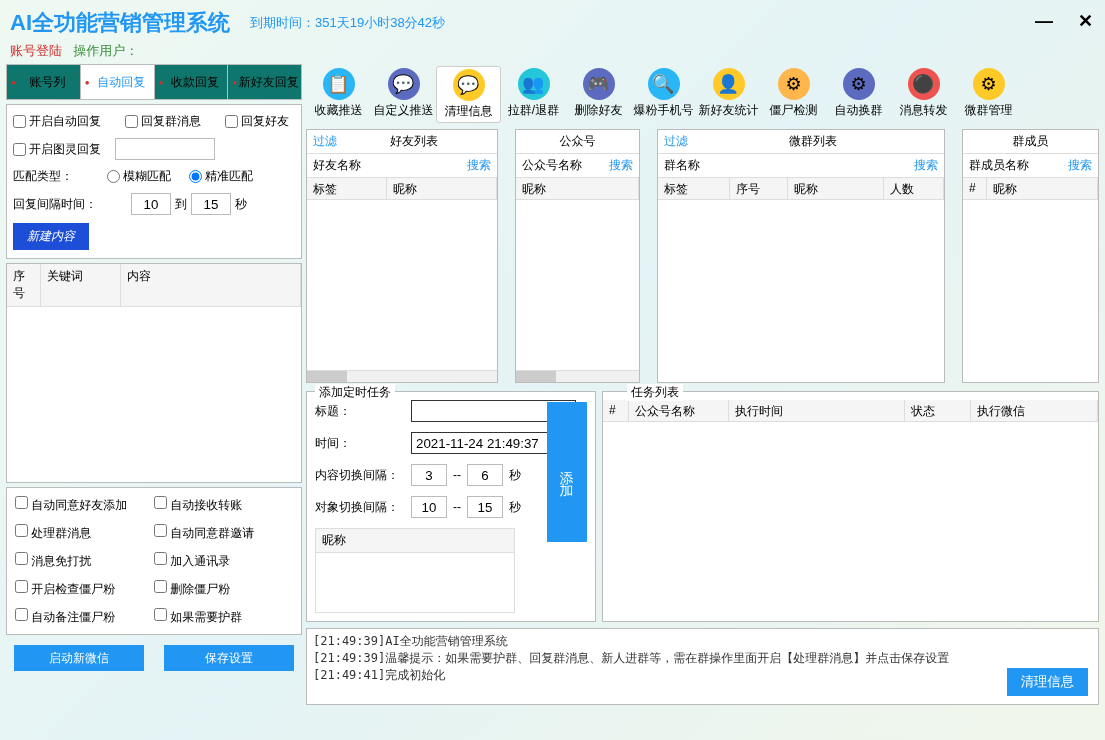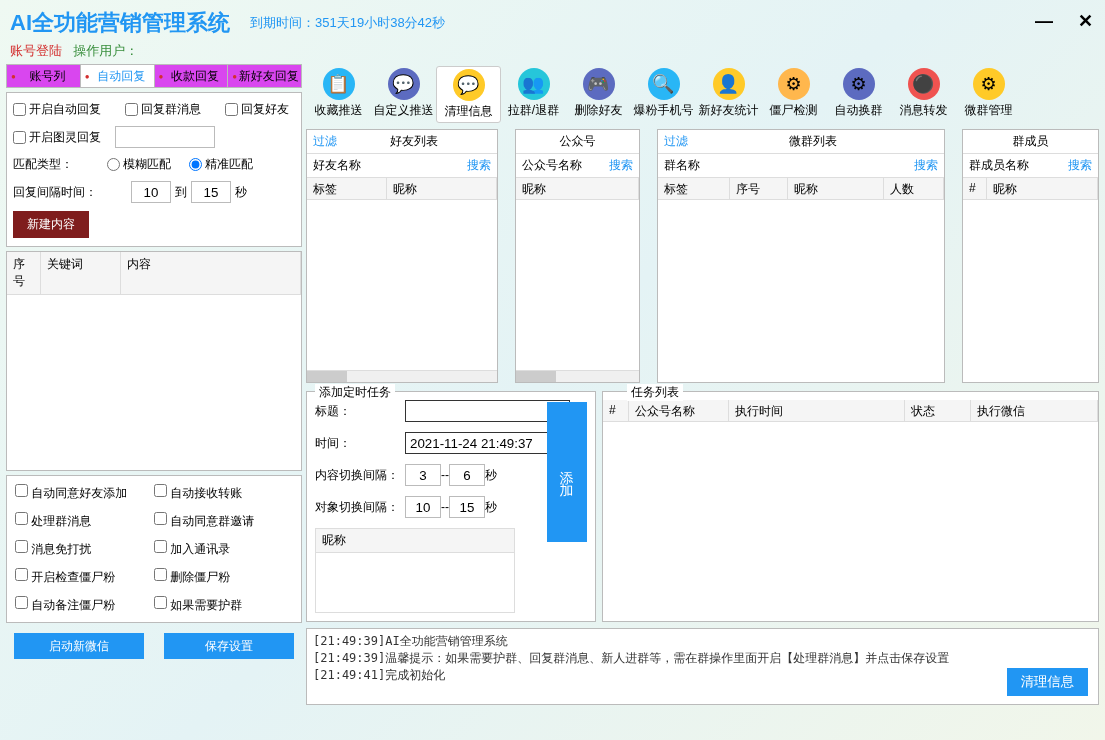--- a/index.html
+++ b/index.html
@@ -7,32 +7,32 @@
 .header { display: flex; align-items: center; padding: 8px 10px 4px 10px; position: relative; }
 .title { color: #2196F3; font-size: 22px; font-weight: bold; margin-right: 20px; }
 .expiry { color: #2196F3; font-size: 13px; }
 .win-controls { position: absolute; right: 12px; top: 10px; font-size: 18px; font-weight: bold; }
 .win-controls span { margin-left: 20px; cursor: pointer; }
 .subheader { padding: 0 10px; }
 .subheader span:first-child { color: #d32f2f; font-size: 13px; }
 .subheader span:last-child { color: #388e3c; font-size: 13px; margin-left: 8px; }
 .main { display: flex; gap: 4px; padding: 4px 6px; }
 .left-panel { width: 296px; display: flex; flex-direction: column; gap: 4px; }
-.tabs { display: flex; border: 1px solid #bbb; background: #d946ef; height: 24px; }
+.tabs { display: flex; border: 1px solid #bbb; background: #0f766e; height: 36px; }
 .tab { flex: 1; border-right: 1px solid #bbb; display: flex; align-items: center; justify-content: center; font-size: 12px; cursor: pointer; position: relative; padding-left: 8px; }
 .tab:last-child { border-right: none; }
 .tab::before { content: "●"; color: #d32f2f; position: absolute; left: 4px; font-size: 8px; }
 .tab.active { color: #2196F3; background: #fff; }
 .reply-box { border: 1px solid #bbb; background: #fff; padding: 8px 6px; }
 .row { display: flex; align-items: center; margin-bottom: 8px; gap: 4px; }
 .row label { display: flex; align-items: center; font-size: 12px; }
 .row input[type=checkbox], .row input[type=radio] { margin-right: 3px; }
 .input-small { width: 100px; height: 22px; border: 1px solid #bbb; }
 .num-input { width: 40px; height: 22px; border: 1px solid #bbb; text-align: center; }
-.btn-blue { background: #7f1d1d; color: #fff; border: none; padding: 5px 14px; cursor: pointer; font-size: 12px; }
+.btn-blue { background: #1d4ed8; color: #fff; border: none; padding: 5px 14px; cursor: pointer; font-size: 12px; font-style: italic; }
 .btn-blue-wide { background: #2196F3; color: #fff; border: none; width: 130px; height: 26px; cursor: pointer; font-size: 12px; }
 .table-box { border: 1px solid #bbb; background: #fff; height: 220px; }
 .table-head { display: flex; background: #f5f5f5; border-bottom: 1px solid #ddd; }
 .th { padding: 4px 6px; border-right: 1px solid #ddd; font-size: 12px; }
 .options-box { border: 1px solid #bbb; background: #fff; padding: 8px; }
 .opt-grid { display: grid; grid-template-columns: 1fr 1fr; gap: 10px 0; }
 .bottom-btns { display: flex; gap: 20px; justify-content: center; margin-top: 6px; }
 .right-panel { flex: 1; display: flex; flex-direction: column; }
 .toolbar { display: flex; gap: 0; background: transparent; padding: 2px 0 6px 0; }
 .tool-btn { width: 65px; display: flex; flex-direction: column; align-items: center; cursor: pointer; padding: 2px 0; }
@@ -43,21 +43,21 @@
 .list-panel { border: 1px solid #bbb; background: #fff; }
 .list-head { display: flex; height: 24px; align-items: center; border-bottom: 1px solid #ddd; padding: 0 6px; }
 .link-blue { color: #2196F3; cursor: pointer; }
 .list-search { display: flex; height: 24px; align-items: center; justify-content: space-between; padding: 0 6px; border-bottom: 1px solid #ddd; }
 .list-cols { display: flex; background: #f5f5f5; height: 22px; border-bottom: 1px solid #ddd; }
 .col { border-right: 1px solid #ddd; padding: 3px 6px; font-size: 12px; }
 .list-body { height: 170px; }
 .bottom-section { display: flex; gap: 6px; margin-top: 8px; }
 .add-task { border: 1px solid #bbb; background: #fff; width: 290px; padding: 8px; position: relative; }
 .fieldset-label { position: absolute; top: -8px; left: 8px; background: #fff; padding: 0 4px; font-size: 12px; }
-.task-row { display: flex; align-items: center; margin-bottom: 10px; }
+.task-row { display: flex; align-items: center; margin-bottom: 10px; gap: 6px; }
 .task-row label { width: 90px; }
 .txt-input { height: 22px; border: 1px solid #333; padding: 0 4px; }
 .btn-add { background: #2196F3; color: #fff; border: none; width: 40px; height: 140px; font-size: 14px; writing-mode: vertical-rl; text-orientation: upright; letter-spacing: 12px; cursor: pointer; position: absolute; right: 8px; top: 10px; display: flex; align-items: center; justify-content: center; }
 .nick-box { border: 1px solid #ddd; width: 200px; height: 85px; }
 .nick-head { background: #f5f5f5; padding: 3px 6px; border-bottom: 1px solid #ddd; }
 .task-list { border: 1px solid #bbb; background: #fff; flex: 1; position: relative; }
 .log-box { border: 1px solid #bbb; background: #fff; position: relative; margin-top: 6px; }
 .log-text { padding: 4px 6px; font-family: SimSun, monospace; font-size: 12px; color: #333; height: 75px; overflow: hidden; }
 .log-text div { white-space: pre; }
 .clear-btn { position: absolute; right: 10px; bottom: 8px; background: #2196F3; color: #fff; border: none; padding: 5px 14px; cursor: pointer; }

